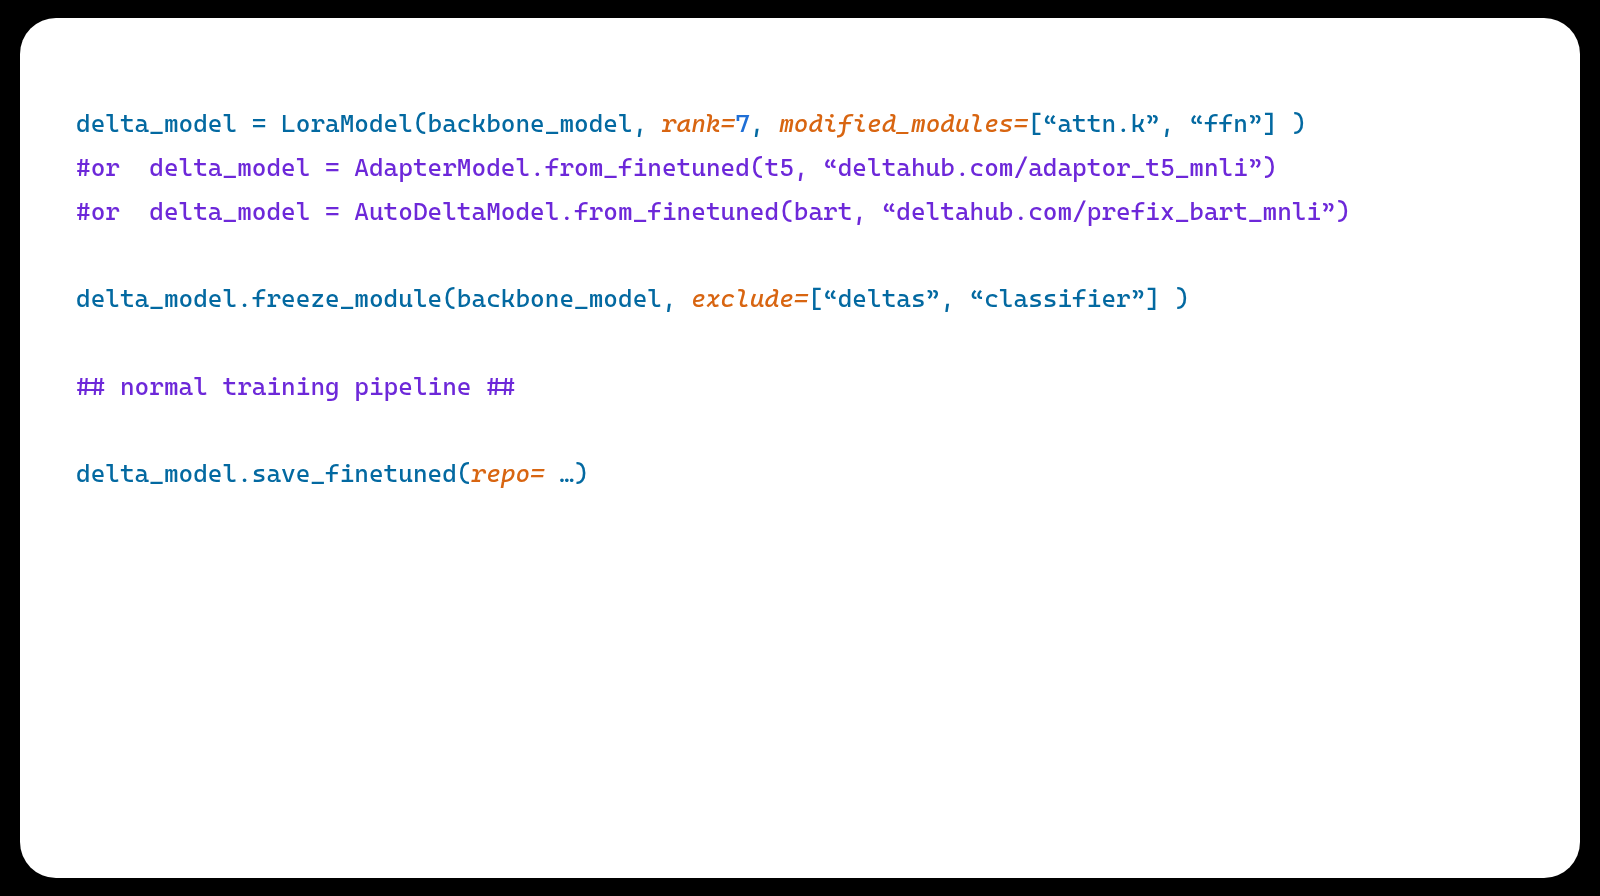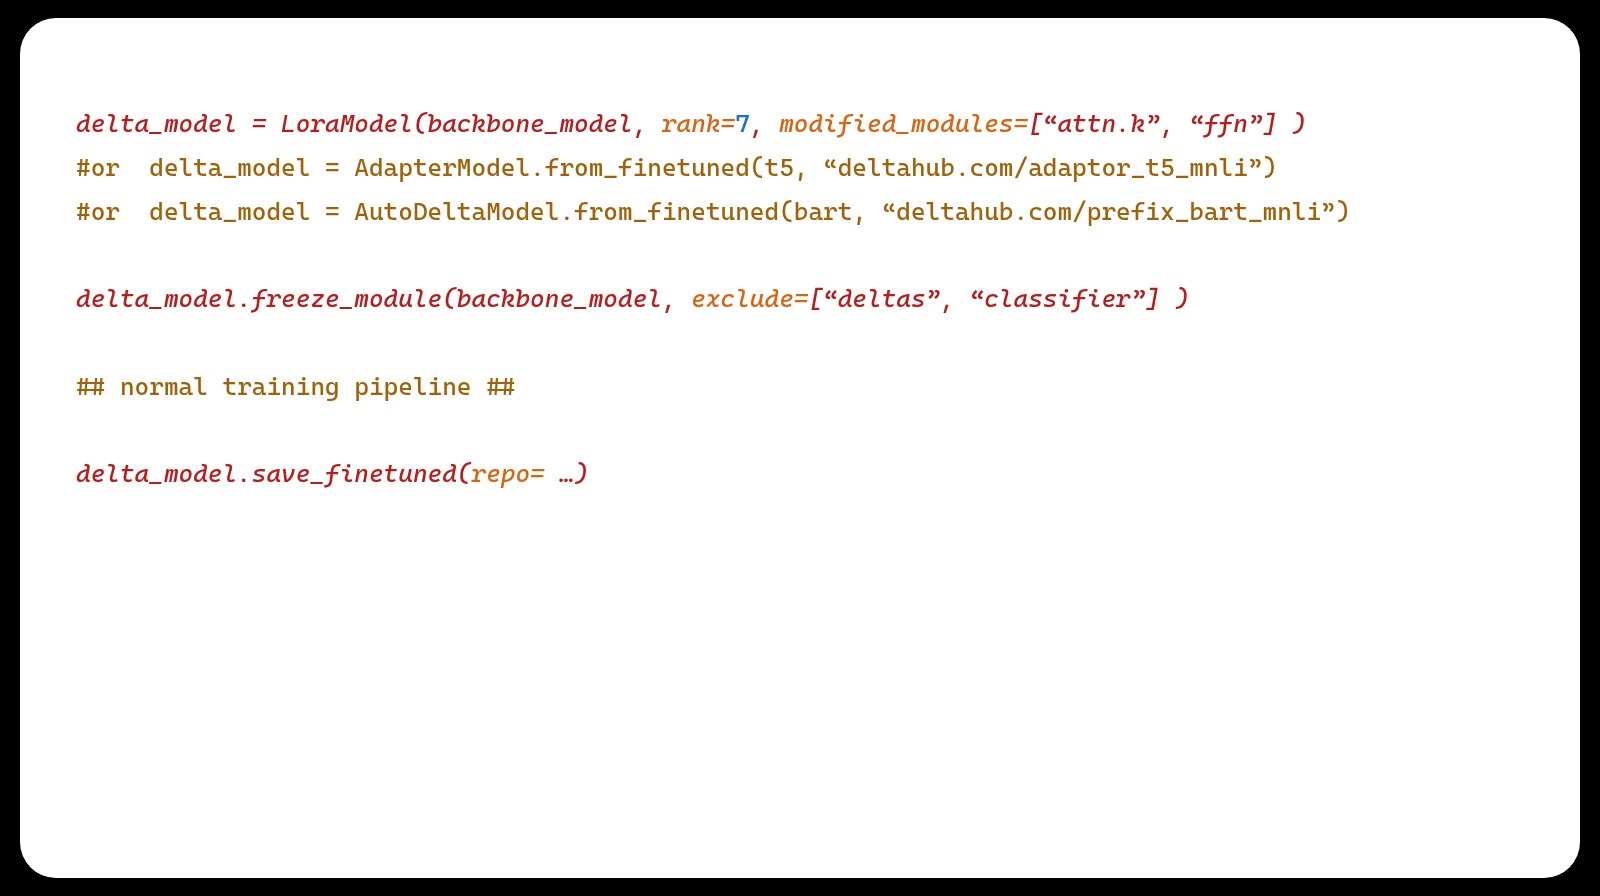--- a/index.html
+++ b/index.html
@@ -27,23 +27,23 @@
     .code-block {
       font-size: 25px;
       line-height: 1.75;
       white-space: pre;
       color: #202020;
       font-weight: 500;
     }
     .line {
       display: block;
     }
-    .tok-default { color: #b91c1c; font-style: italic; }
+    .tok-default { color: #0369a1; }
     .tok-keyword-arg { color: #d86511; font-style: italic; }
     .tok-number { color: #1f6fd6; }
-    .tok-comment { color: #a16207; }
+    .tok-comment { color: #6d28d9; }
   </style>
 </head>
 <body>
 
 <div class="card">
   <div class="code-block" id="code-block"><span class="line"><span class="tok-default">delta_model = LoraModel(backbone_model, </span><span class="tok-keyword-arg">rank=</span><span class="tok-number">7</span><span class="tok-default">, </span><span class="tok-keyword-arg">modified_modules=</span><span class="tok-default">[“attn.k”, “ffn”] )</span></span><span class="line"><span class="tok-comment">#or  delta_model = AdapterModel.from_finetuned(t5, “deltahub.com/adaptor_t5_mnli”)</span></span><span class="line"><span class="tok-comment">#or  delta_model = AutoDeltaModel.from_finetuned(bart, “deltahub.com/prefix_bart_mnli”)</span></span><span class="line">&nbsp;</span><span class="line"><span class="tok-default">delta_model.freeze_module(backbone_model, </span><span class="tok-keyword-arg">exclude=</span><span class="tok-default">[“deltas”, “classifier”] )</span></span><span class="line">&nbsp;</span><span class="line"><span class="tok-comment">## normal training pipeline ##</span></span><span class="line">&nbsp;</span><span class="line"><span class="tok-default">delta_model.save_finetuned(</span><span class="tok-keyword-arg">repo=</span><span class="tok-default"> …)</span></span></div>
 </div>
 
 </body></html>

